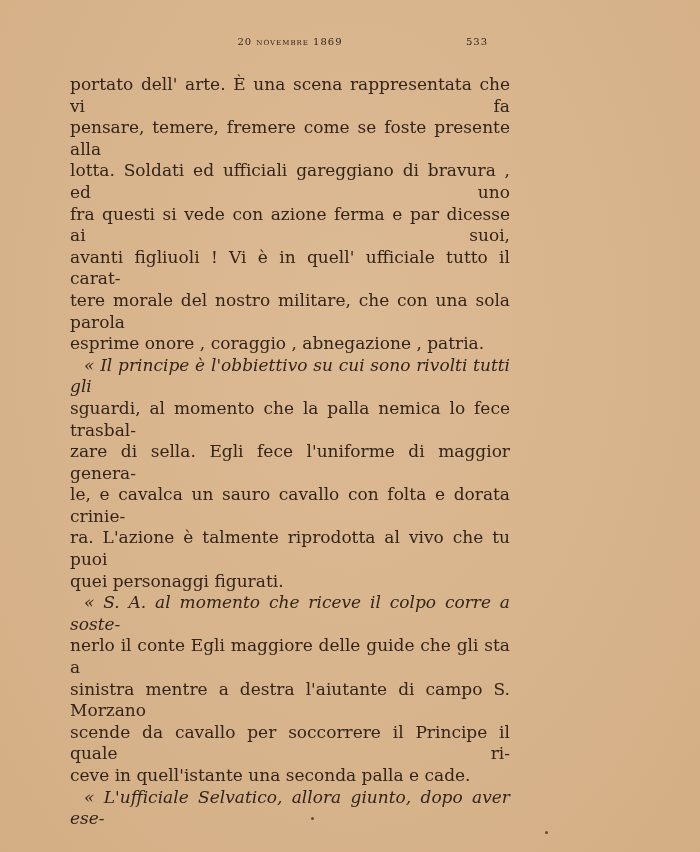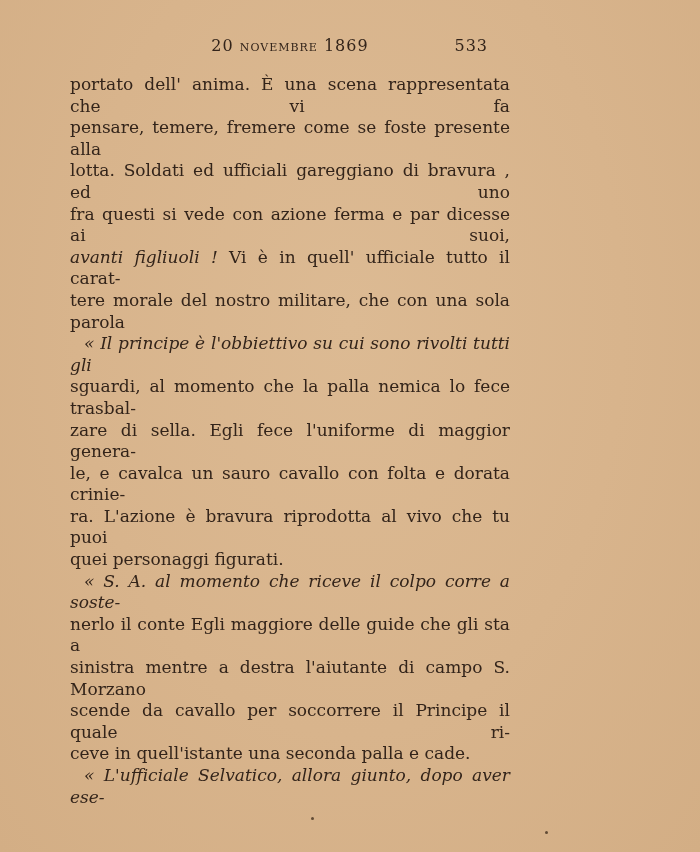--- a/index.html
+++ b/index.html
@@ -20,21 +20,21 @@
     top: 0;
     left: 0;
     width: 700px;
     height: 852px;
   }
   .running-head {
     position: relative;
     width: 440px;
     margin: 36px 0 0 70px;
     height: 22px;
-    font-size: 16px;
+    font-size: 10px;
   }
   .running-head .date {
     position: absolute;
     left: 0;
     right: 0;
     text-align: center;
     font-variant: small-caps;
     letter-spacing: 1px;
   }
   .running-head .pagenum {
@@ -55,21 +55,20 @@
     white-space: normal;
   }
   .line.end {
     text-align-last: left;
   }
   .line.indent {
     text-indent: 14px;
     font-style: italic;
   }
   .italic {
-    font-style: italic;
   }
   .artifact-dot {
     position: absolute;
     width: 3px;
     height: 3px;
     border-radius: 50%;
     background: rgba(58, 40, 24, 0.75);
   }
   .dot-1 { left: 311px; top: 817px; }
   .dot-2 { left: 545px; top: 831px; }
@@ -78,31 +77,32 @@
 <body>
 
 <div class="page">
 
   <div class="running-head">
     <span class="date">20 novembre 1869</span>
     <span class="pagenum">533</span>
   </div>
 
   <div class="body-text">
-      <div class="line">portato dell' anima. È una scena rappresentata che vi fa</div>
+      <div class="line">portato dell' arte. È una scena rappresentata che vi fa</div>
       <div class="line">pensare, temere, fremere come se foste presente alla</div>
       <div class="line">lotta. Soldati ed ufficiali gareggiano di bravura , ed uno</div>
       <div class="line">fra questi si vede con azione ferma e par dicesse ai suoi,</div>
       <div class="line"><span class="italic">avanti figliuoli ! </span><span>Vi è in quell' ufficiale tutto il carat-</span></div>
       <div class="line">tere morale del nostro militare, che con una sola parola</div>
+      <div class="line end">esprime onore , coraggio , abnegazione , patria.</div>
       <div class="line indent">« Il principe è l'obbiettivo su cui sono rivolti tutti gli</div>
       <div class="line">sguardi, al momento che la palla nemica lo fece trasbal-</div>
       <div class="line">zare di sella. Egli fece l'uniforme di maggior genera-</div>
       <div class="line">le, e cavalca un sauro cavallo con folta e dorata crinie-</div>
-      <div class="line">ra. L'azione è bravura riprodotta al vivo che tu puoi</div>
+      <div class="line">ra. L'azione è talmente riprodotta al vivo che tu puoi</div>
       <div class="line end">quei personaggi figurati.</div>
       <div class="line indent">« S. A. al momento che riceve il colpo corre a soste-</div>
       <div class="line">nerlo il conte Egli maggiore delle guide che gli sta a</div>
       <div class="line">sinistra mentre a destra l'aiutante di campo S. Morzano</div>
       <div class="line">scende da cavallo per soccorrere il Principe il quale ri-</div>
       <div class="line end">ceve in quell'istante una seconda palla e cade.</div>
       <div class="line indent">« L'ufficiale Selvatico, allora giunto, dopo aver ese-</div>
     </div>
 
   <span class="artifact-dot dot-1"></span>

